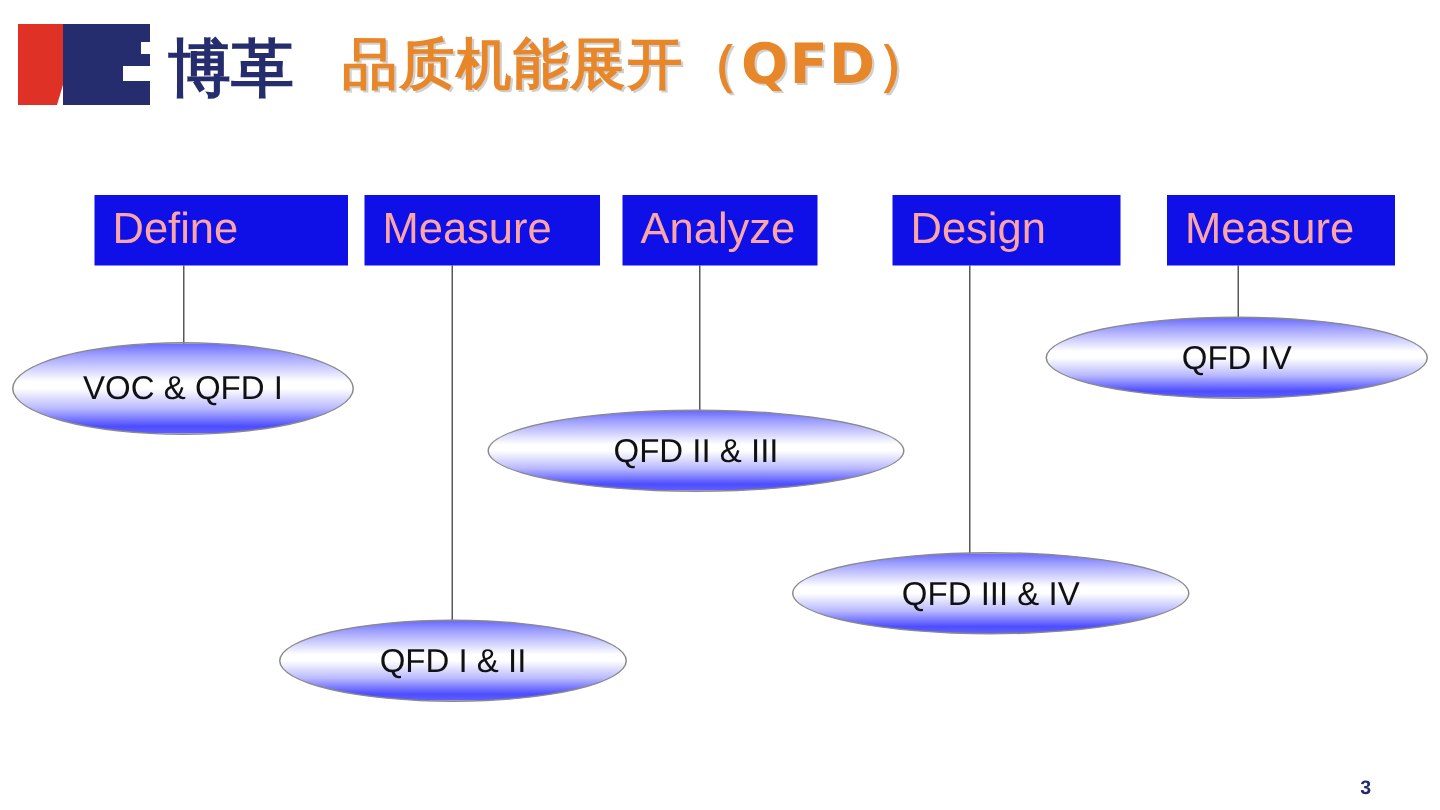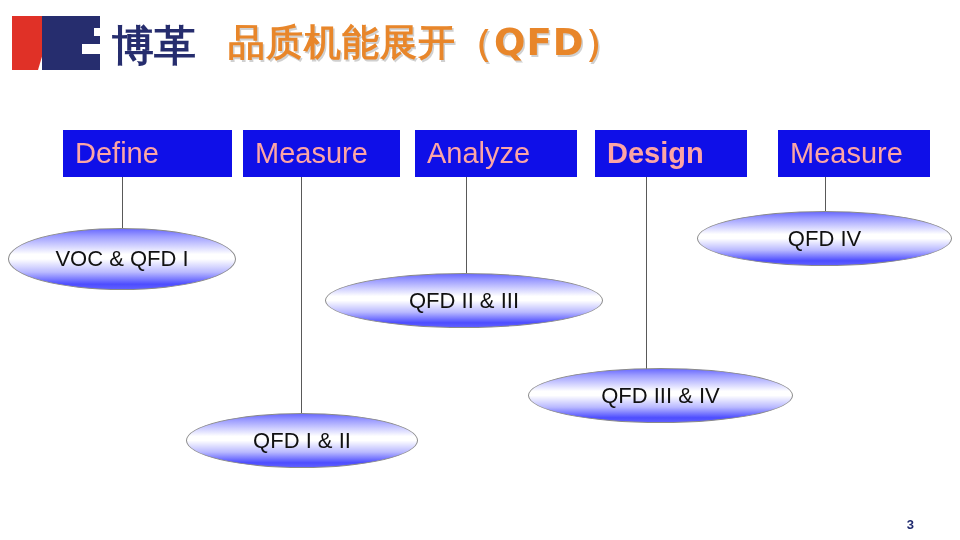--- a/index.html
+++ b/index.html
@@ -128,22 +128,22 @@
   <div id="title">品质机能展开（QFD）</div>
 
   <div id="diagram-layer">
       <div class="connector" style="left: 122px; top: 177px; height: 62px;"></div>
       <div class="connector" style="left: 301px; top: 177px; height: 250px;"></div>
       <div class="connector" style="left: 466px; top: 177px; height: 105px;"></div>
       <div class="connector" style="left: 646px; top: 177px; height: 201px;"></div>
       <div class="connector" style="left: 825px; top: 177px; height: 40px;"></div>
       <div class="phase-box" style="left: 63px; top: 130px; width: 169px; background: rgb(15, 15, 232);">Define</div>
       <div class="phase-box" style="left: 243px; top: 130px; width: 157px; background: rgb(15, 15, 232);">Measure</div>
-      <div class="phase-box" style="left: 415px; top: 130px; width: 162px; background: rgb(15, 15, 232);">Analyze</div>
-      <div class="phase-box" style="left: 595px; top: 130px; width: 152px; background: rgb(15, 15, 232); font-weight: bold;">Design</div>
+      <div class="phase-box" style="left: 415px; top: 130px; width: 130px; background: rgb(15, 15, 232);">Analyze</div>
+      <div class="phase-box" style="left: 595px; top: 130px; width: 152px; background: rgb(15, 15, 232);">Design</div>
       <div class="phase-box" style="left: 778px; top: 130px; width: 152px; background: rgb(15, 15, 232);">Measure</div>
       <div class="oval" style="left: 8px; top: 228px; width: 228px; height: 62px;">
         <div class="oval-label wrap">VOC &amp; QFD I</div>
       </div>
       <div class="oval" style="left: 697px; top: 211px; width: 255px; height: 55px;">
         <div class="oval-label">QFD IV</div>
       </div>
       <div class="oval" style="left: 325px; top: 273px; width: 278px; height: 55px;">
         <div class="oval-label">QFD II &amp; III</div>
       </div>

